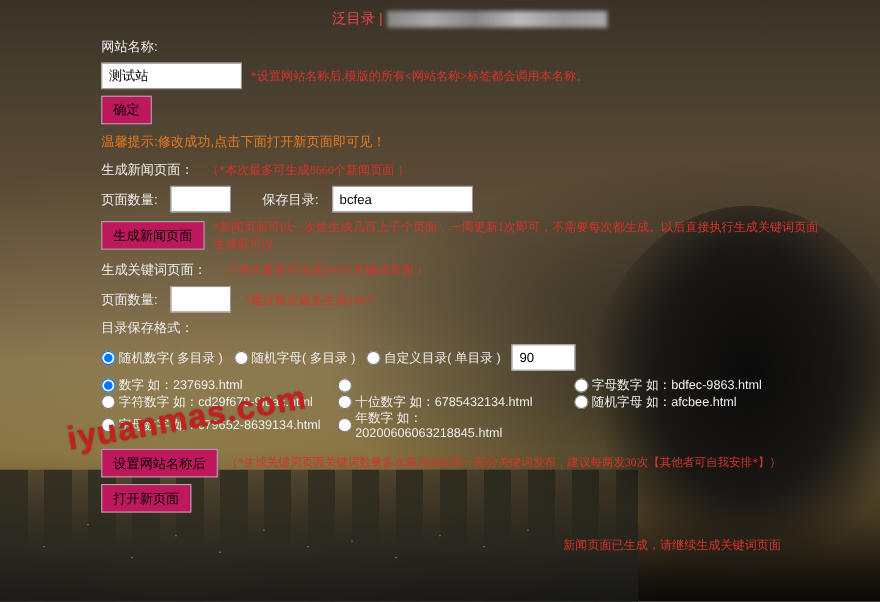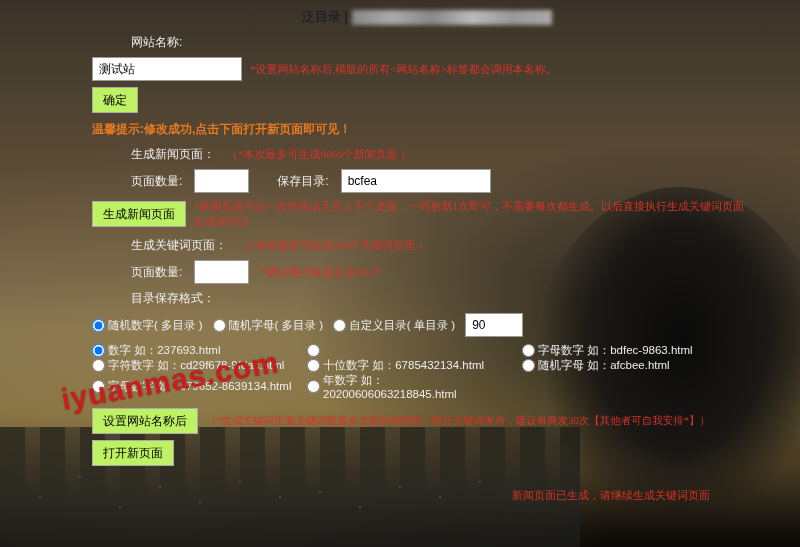--- a/index.html
+++ b/index.html
@@ -61,40 +61,40 @@
       z-index: 50;
       text-shadow: 0 0 2px rgba(0,0,0,0.4);
     }
     .container {
       position: relative; z-index: 10;
       padding: 8px 0 0 92px;
       color: #eee;
     }
     .title {
       text-align: center; padding-right: 38px; padding-bottom: 8px;
-      font-size: 13px; color: #0f172a;
+      font-size: 13px; color: #ef4444;
     }
     .title .blurred {
       display: inline-block; width: 200px; height: 15px;
       background: linear-gradient(90deg, #888 0%, #aaa 20%, #888 40%, #bbb 60%, #999 80%, #aaa 100%);
       filter: blur(2px); vertical-align: middle; margin-left: 4px;
     }
     .row { margin-bottom: 6px; display: flex; align-items: center; flex-wrap: wrap; gap: 6px 8px; }
-    .label { color: #eee; font-size: 12px; margin-right: 4px; margin-left: 39px; }
+    .label { color: #eee; font-size: 12px; margin-right: 4px; }
     .hint-red { color: #d8342a; font-size: 11px; font-family: Liberation Serif, serif; }
     .hint-orange { color: #e87a20; font-size: 12px; }
     input[type="text"] {
       background: #fff; border: 1px solid #999; padding: 4px 6px;
       font-size: 12px; height: 24px;
     }
-    .txt-wide { width: 150px; }
+    .txt-wide { width: 128px; }
     .txt-small { width: 55px; }
     .txt-num { width: 58px; }
     button {
-      background: #bef264; border: 1px solid #aaa; padding: 4px 10px;
+      background: #be185d; border: 1px solid #aaa; padding: 4px 10px;
       font-size: 12px; cursor: pointer; height: 26px;
     }
     .sect { margin-top: 8px; }
     .radio-group { display: flex; flex-wrap: wrap; gap: 4px 10px; align-items: center; }
     .radio-item { display: flex; align-items: center; gap: 3px; color: #eee; font-size: 11.5px; }
     input[type="radio"] { margin: 0; }
     .radio-cols { display: grid; grid-template-columns: 205px 205px 205px; gap: 0 10px; margin-top: 4px; width: 650px;}
     .footer-hint { text-align: right; margin-top: 22px; padding-right: 90px; color: #d8342a; font-size: 11px; }
   </style>
 </head>
@@ -117,21 +117,21 @@
   </div>
   <div class="row">
     <input type="text" class="txt-wide" value="测试站" style="">
     <span class="hint-red">*设置网站名称后,模版的所有&lt;网站名称&gt;标签都会调用本名称。</span>
   </div>
   <div class="row">
     <button>确定</button>
   </div>
 
   <div class="row sect">
-    <span class="hint-orange" style="font-weight:bold;">温馨提示:修改成功,点击下面打开新页面即可见！</span>
+    <span class="hint-orange" style="font-weight:normal;">温馨提示:修改成功,点击下面打开新页面即可见！</span>
   </div>
 
   <div class="row sect">
     <span class="label">生成新闻页面：</span>
     <span class="hint-red">（*本次最多可生成8660个新闻页面 ）</span>
   </div>
   <div class="row">
     <span class="label">页面数量:</span>
     <input type="text" class="txt-small" value="" style="">
     <span class="label" style="margin-left:20px;">保存目录:</span>

